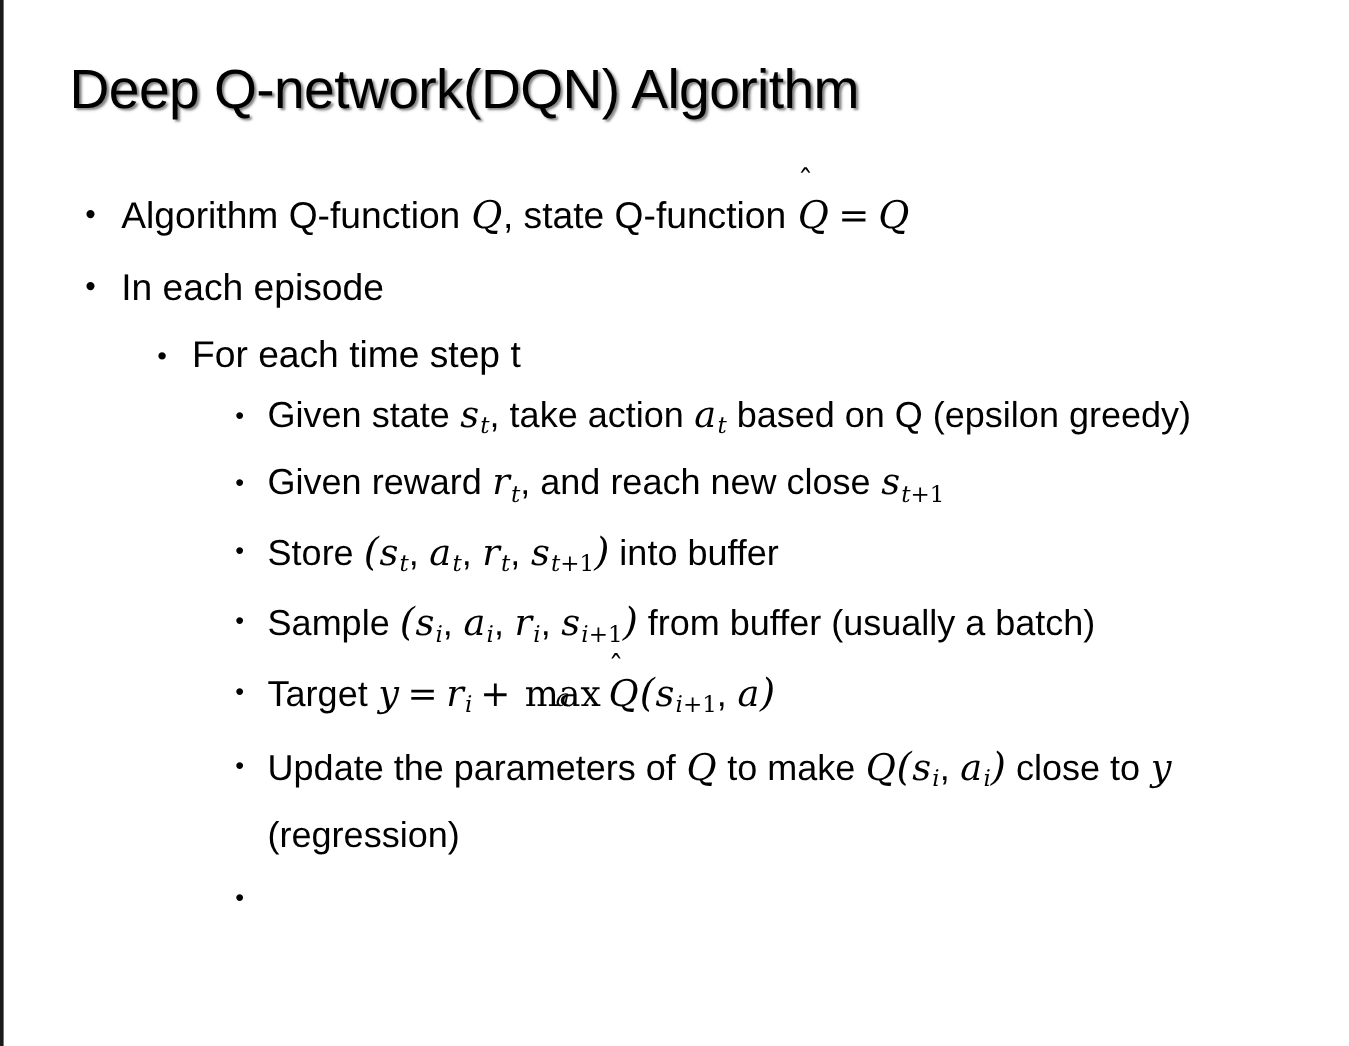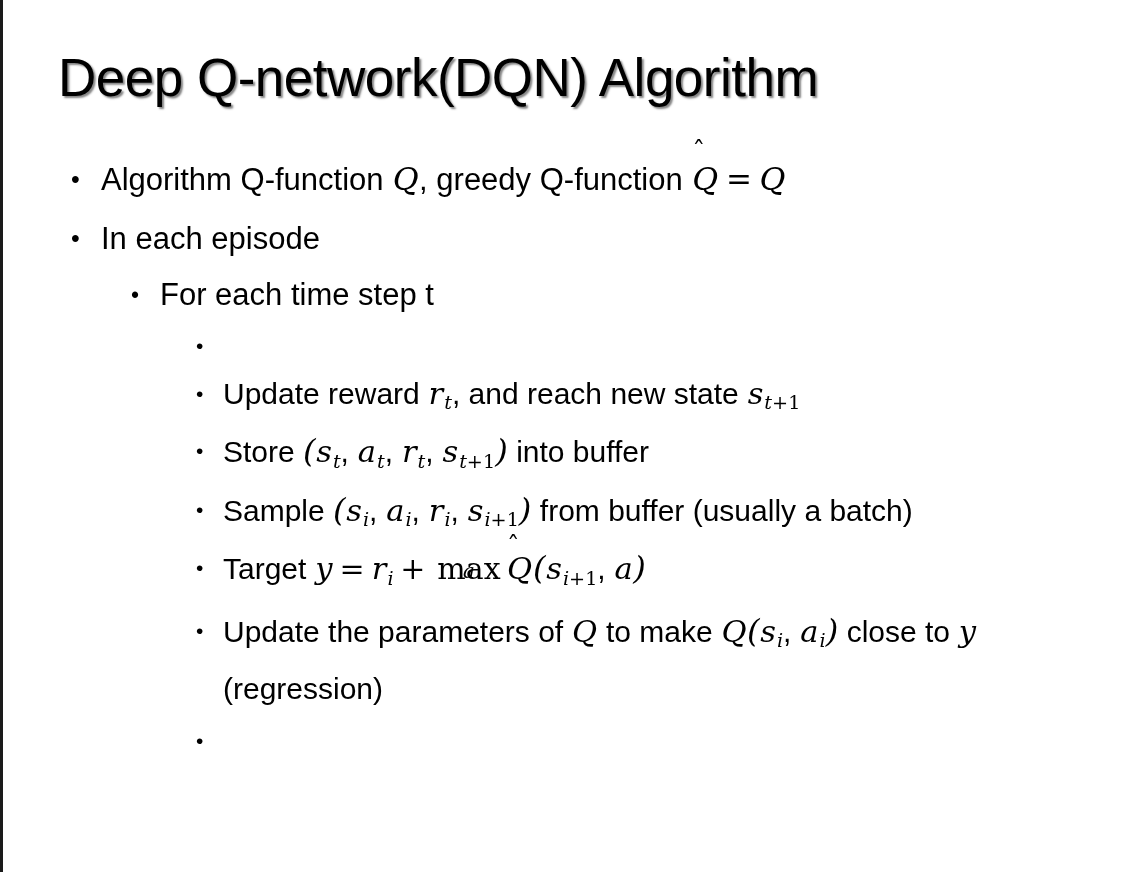--- a/index.html
+++ b/index.html
@@ -18,21 +18,21 @@
     font-family: "Liberation Sans", sans-serif;
     color: #000000;
   }
 
   
   .slide-title {
     position: absolute;
     left: 55px;
     top: 47px;
     font-family: "Liberation Sans", sans-serif;
-    font-size: 53px;
+    font-size: 46px;
     font-weight: 400;
     letter-spacing: -0.5px;
     color: #000000;
     text-shadow: 2px 2px 2px rgba(110,110,110,0.85);
     white-space: nowrap;
   }
 
   
   .body-list {
     position: absolute;
@@ -158,40 +158,41 @@
 <body>
 
 <div class="slide">
 
   <div class="slide-title">Deep Q-network(DQN) Algorithm</div>
 
   <div class="body-list">
 
     <div class="bullet lvl1">
       <span class="marker">•</span>
-      <span class="btext"><span>Algorithm Q-function </span><span class="mvar">Q</span><span>, greedy Q-function </span><span class="qhat"><span class="hat">̂</span><span>Q</span></span><span class="mop">=</span><span class="mvar">Q</span></span>
+      <span class="btext"><span>Algorithm Q-function </span><span class="mvar">Q</span><span>, state Q-function </span><span class="qhat"><span class="hat">̂</span><span>Q</span></span><span class="mop">=</span><span class="mvar">Q</span></span>
     </div>
 
     <div class="bullet lvl1">
       <span class="marker">•</span>
       <span class="btext">In each episode</span>
     </div>
 
     <div class="bullet lvl2">
       <span class="marker">•</span>
       <span class="btext">For each time step t</span>
     </div>
 
     <div class="bullet lvl3">
       <span class="marker">•</span>
-    </div>
-
-    <div class="bullet lvl3">
-      <span class="marker">•</span>
-      <span class="btext"><span>Update reward </span><span class="mvar">r</span><span class="msub">t</span><span>, and reach new state </span><span class="mvar">s</span><span class="msub"><span>t</span><span class="num">+1</span></span></span>
+      <span class="btext"><span>Given state </span><span class="mvar">s</span><span class="msub">t</span><span>, take action </span><span class="mvar">a</span><span class="msub">t</span><span> based on Q (epsilon greedy)</span></span>
+    </div>
+
+    <div class="bullet lvl3">
+      <span class="marker">•</span>
+      <span class="btext"><span>Given reward </span><span class="mvar">r</span><span class="msub">t</span><span>, and reach new close </span><span class="mvar">s</span><span class="msub"><span>t</span><span class="num">+1</span></span></span>
     </div>
 
     <div class="bullet lvl3">
       <span class="marker">•</span>
       <span class="btext"><span>Store </span><span class="mparen">(</span><span class="mvar">s</span><span class="msub">t</span><span>, </span><span class="mvar">a</span><span class="msub">t</span><span>, </span><span class="mvar">r</span><span class="msub">t</span><span>, </span><span class="mvar">s</span><span class="msub"><span>t</span><span class="num">+1</span></span><span class="mparen">)</span><span> into buffer</span></span>
     </div>
 
     <div class="bullet lvl3">
       <span class="marker">•</span>
       <span class="btext"><span>Sample </span><span class="mparen">(</span><span class="mvar">s</span><span class="msub">i</span><span>, </span><span class="mvar">a</span><span class="msub">i</span><span>, </span><span class="mvar">r</span><span class="msub">i</span><span>, </span><span class="mvar">s</span><span class="msub"><span>i</span><span class="num">+1</span></span><span class="mparen">)</span><span> from buffer (usually a batch)</span></span>

